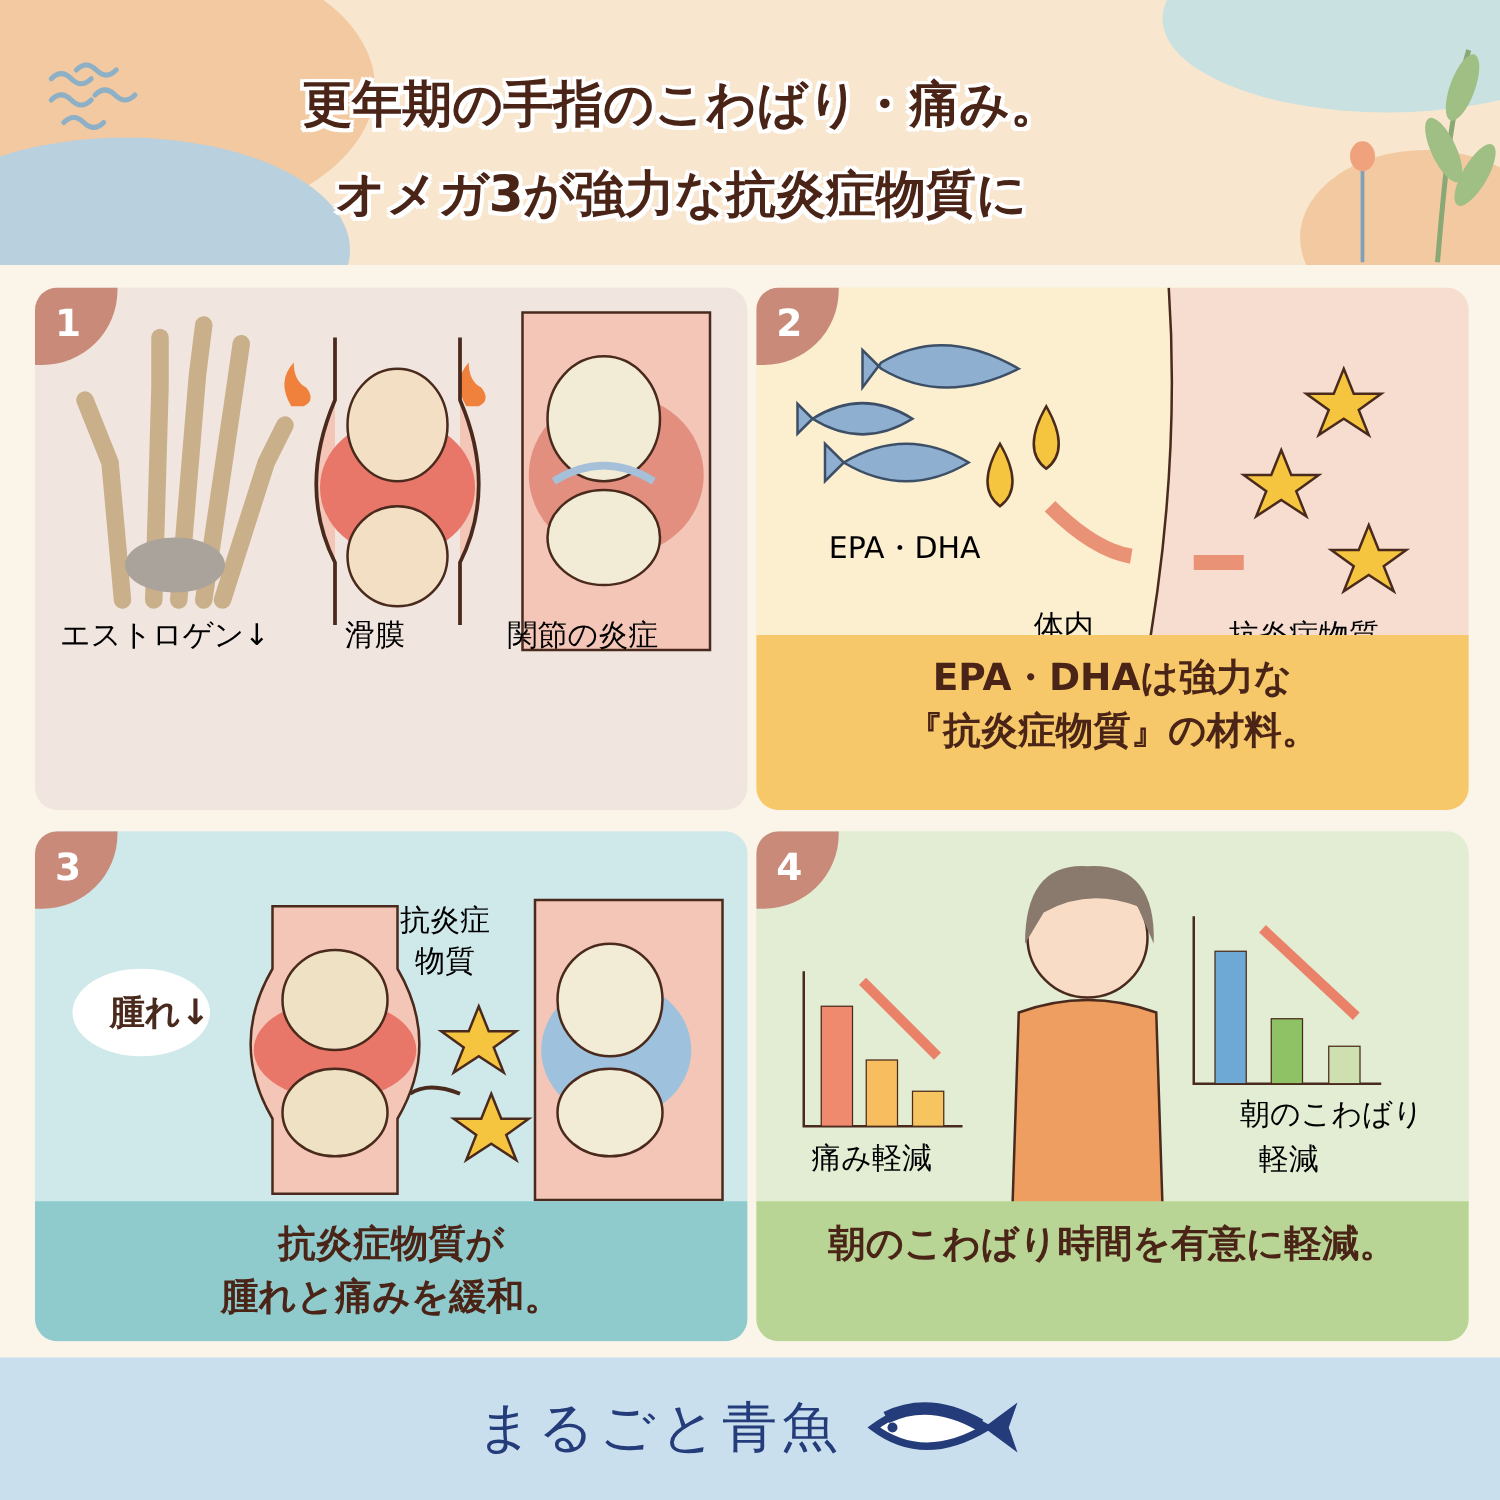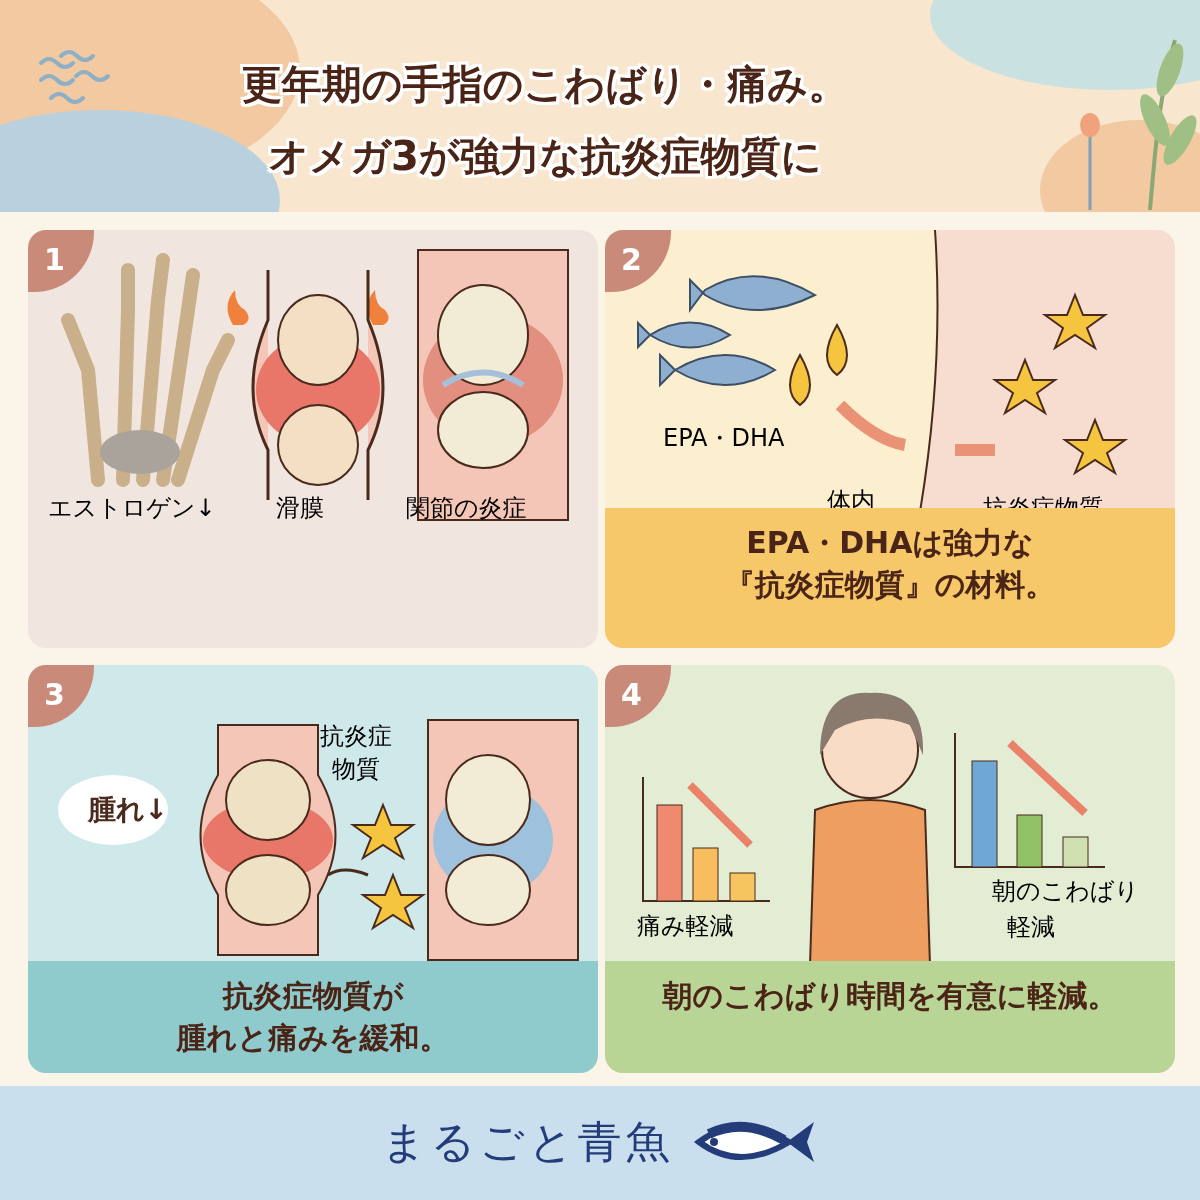--- a/index.html
+++ b/index.html
@@ -187,21 +187,21 @@
     </g>
     <g>
       <path d="M350 68 L350 202 L500 202" stroke="#4a2a1c" stroke-width="2" fill="none"></path>
       <rect x="367" y="96" width="25" height="106" fill="#6ea9d6" stroke="#4a2a1c"></rect>
       <rect x="412" y="150" width="25" height="52" fill="#8fc264" stroke="#4a2a1c"></rect>
       <rect x="458" y="172" width="25" height="30" fill="#cfe0b0" stroke="#4a2a1c"></rect>
       <path d="M405 78 L480 148" stroke="#ea826a" stroke-width="8"></path>
     </g>
   </svg>
   <div class="badge">4</div>
-  <div class="label" style="left:32px;top:245px;">痛み軽減</div>
+  <div class="label" style="left:44px;top:245px;">痛み軽減</div>
   <div class="label" style="left:352px;top:210px;margin-left:35px;">朝のこわばり</div>
   <div class="label" style="left:402px;top:246px;">軽減</div>
   <div class="caption" style="height:112px;background:#b9d595;">
     <div>朝のこわばり時間を有意に軽減。</div>
   </div>
 </div>
 
 <div class="footer">
   <span class="brand">まるごと青魚</span>
   <svg style="vertical-align:middle;margin-top:26px;margin-left:10px" width="130" height="60" viewBox="0 0 130 60">

